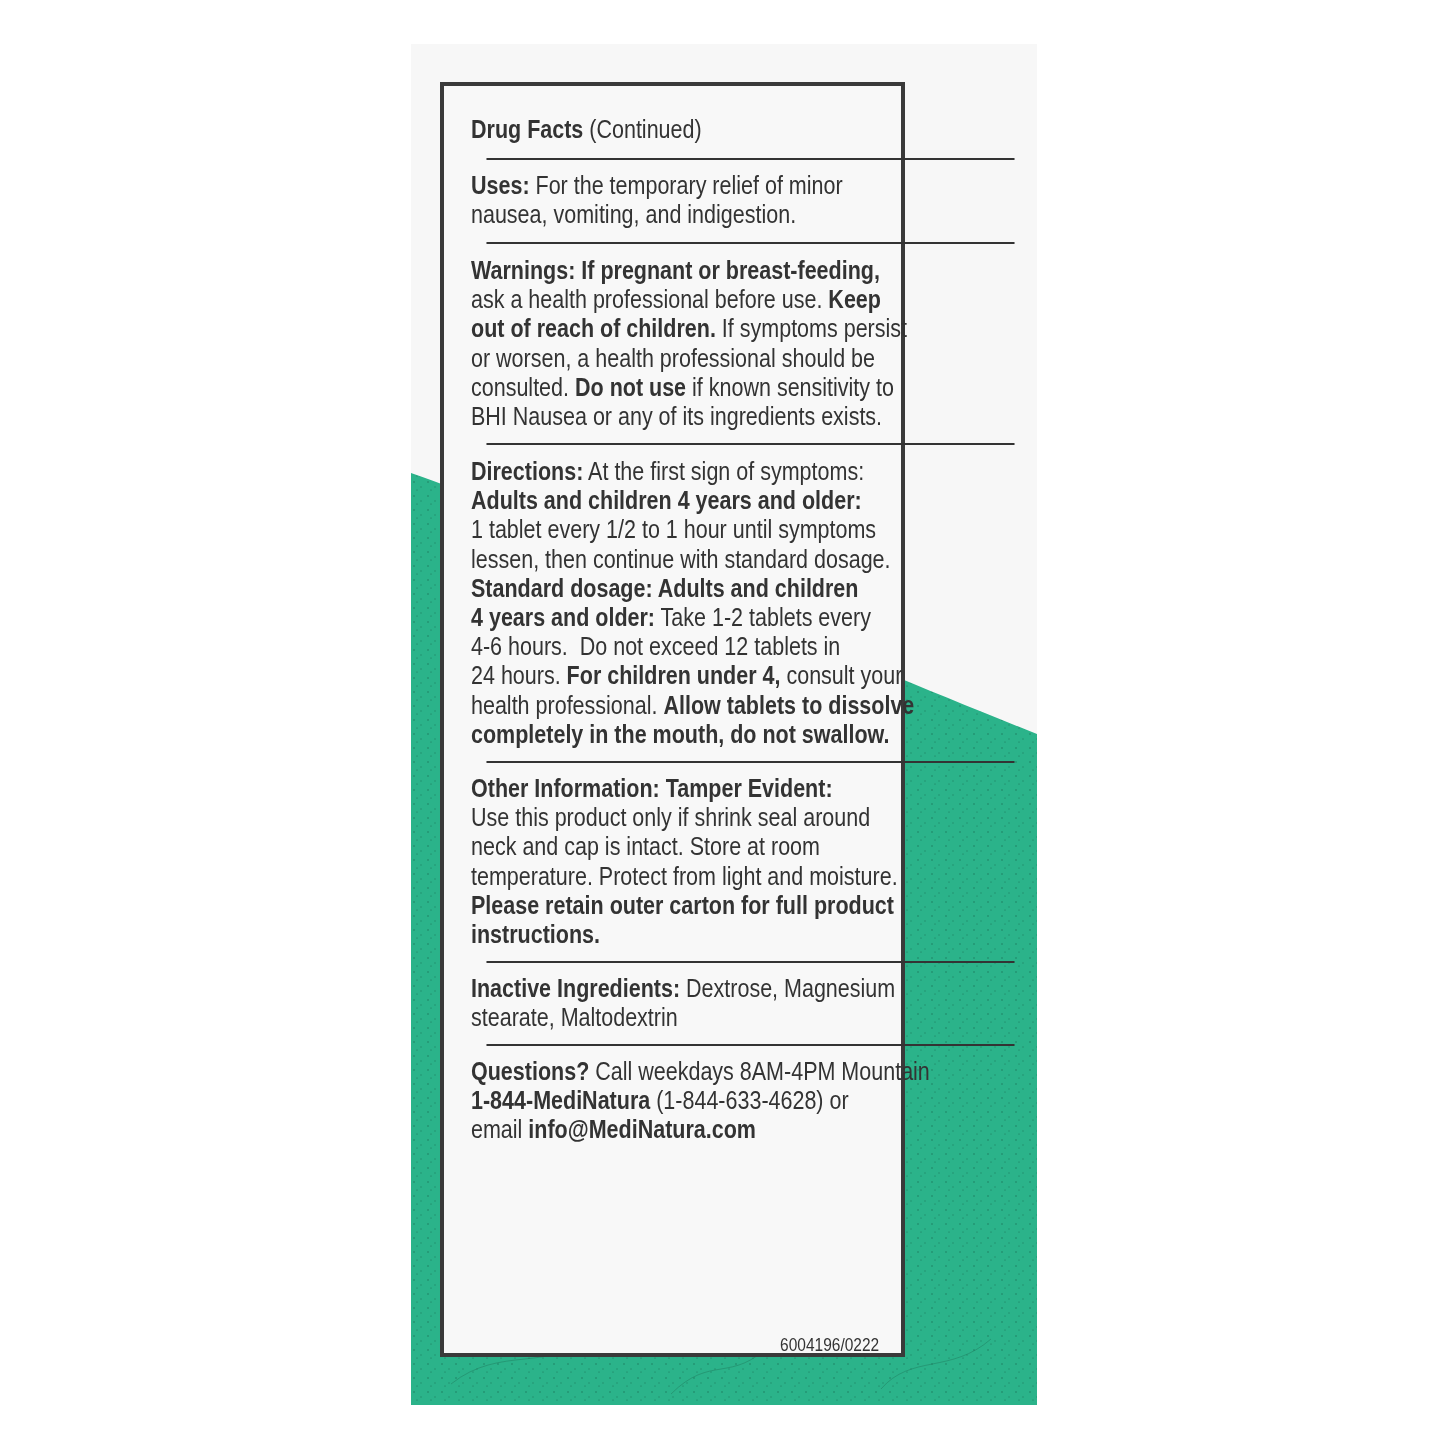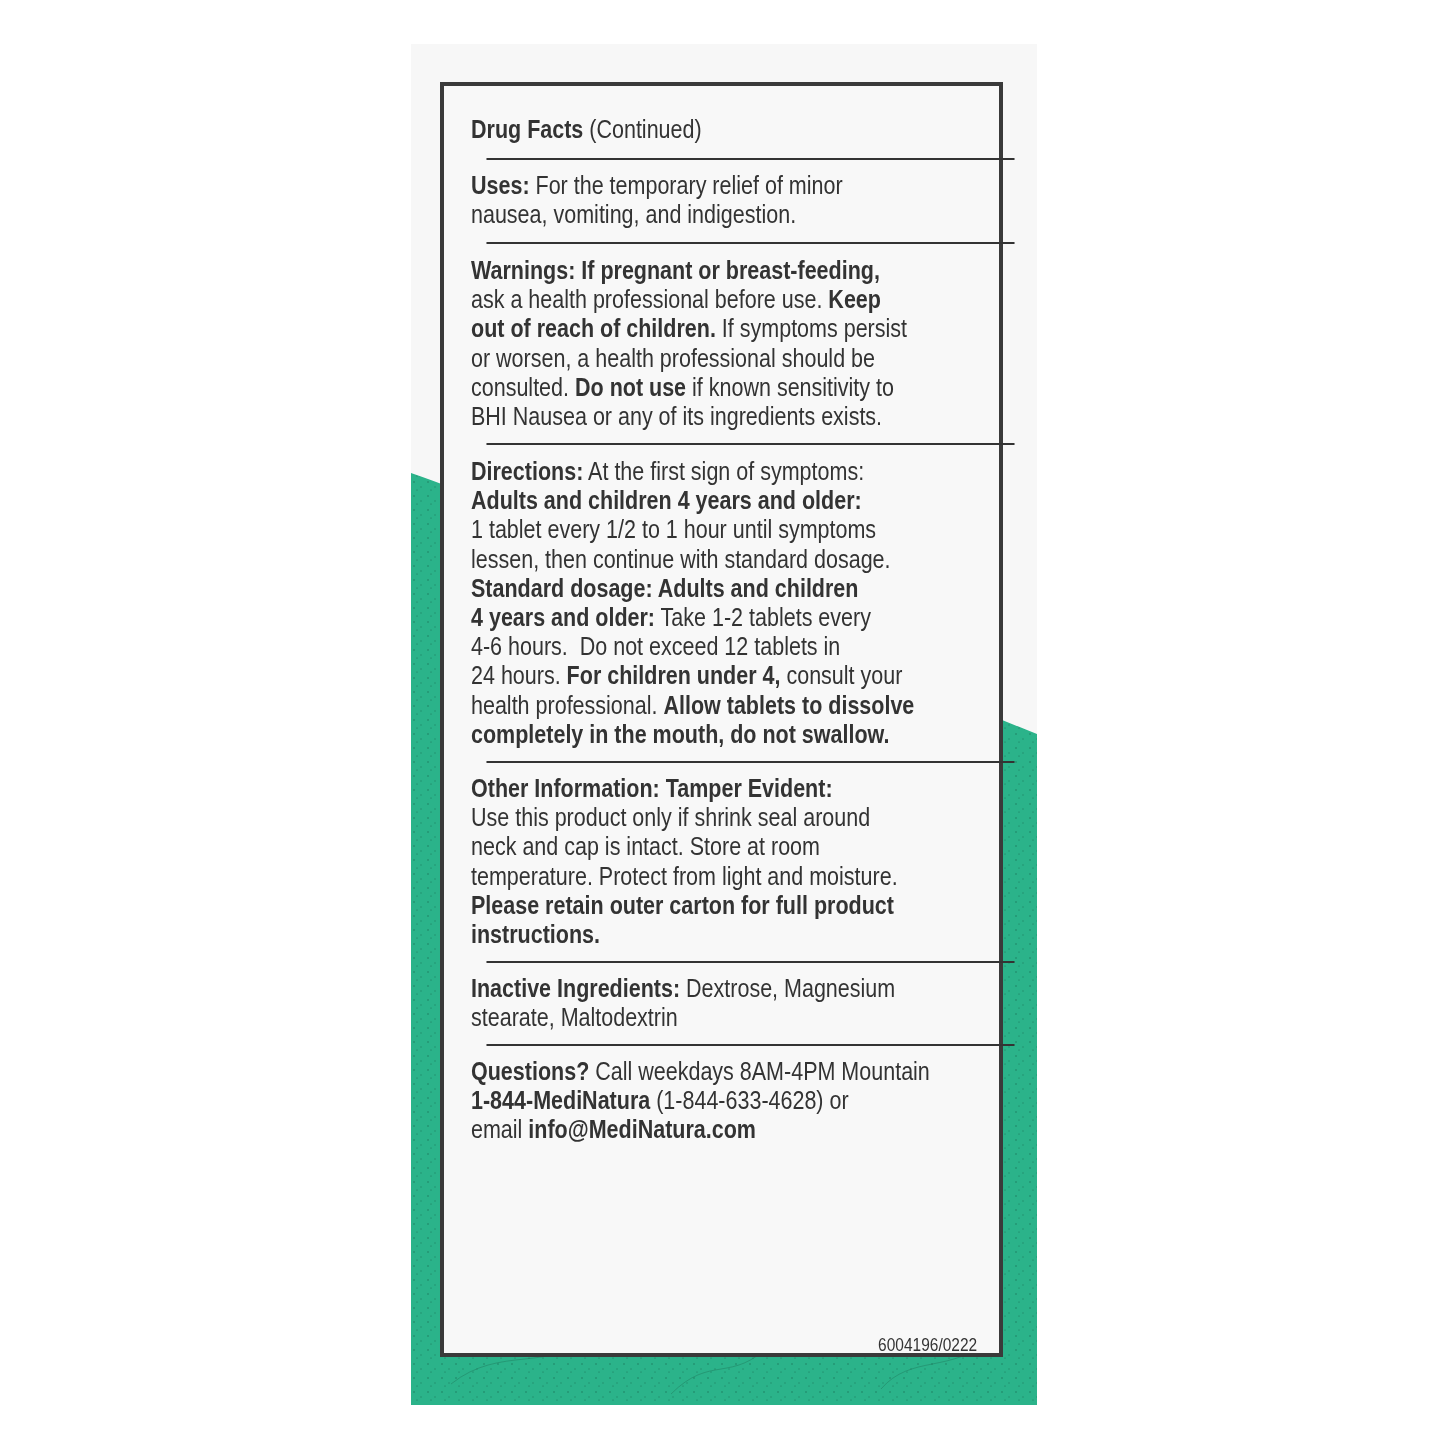--- a/index.html
+++ b/index.html
@@ -6,21 +6,21 @@
   body {
     width: 1445px; height: 1445px; background: #ffffff; position: relative; overflow: hidden;
     font-family: "Liberation Sans", sans-serif; color: #333333;
   }
   .card {
     position: absolute; left: 411px; top: 44px; width: 626px; height: 1361px;
     background: #f7f7f7; overflow: hidden;
   }
   .card svg.bg { position: absolute; left: 0; top: 0; }
   .box {
-    position: absolute; left: 29px; top: 38px; width: 563px; height: 1275px;
+    position: absolute; left: 29px; top: 38px; width: 465px; height: 1275px;
     border: 4px solid #3a3a3a; background: #f8f8f8; box-sizing: border-box;
   }
   .content {
     position: absolute; left: 27px; top: 0; width: 530px;
     transform-origin: 0 0; transform: scaleX(0.86);
   }
   .sec {
     position: absolute; left: 0; width: 610px;
     font-size: 25px; line-height: 29.2px; white-space: nowrap;
   }

